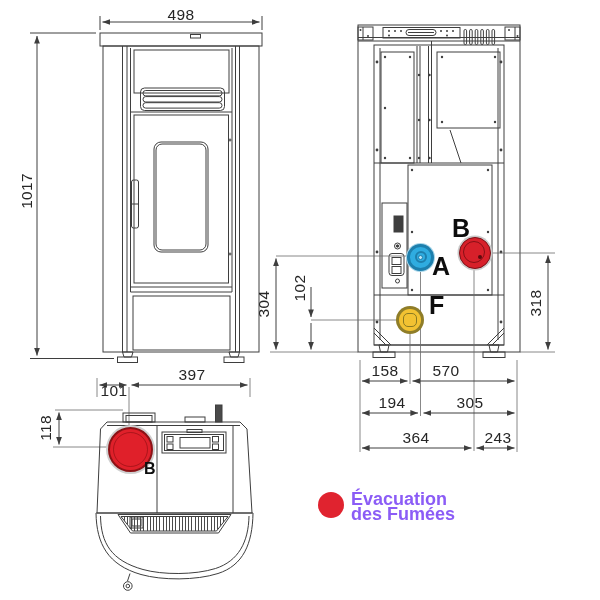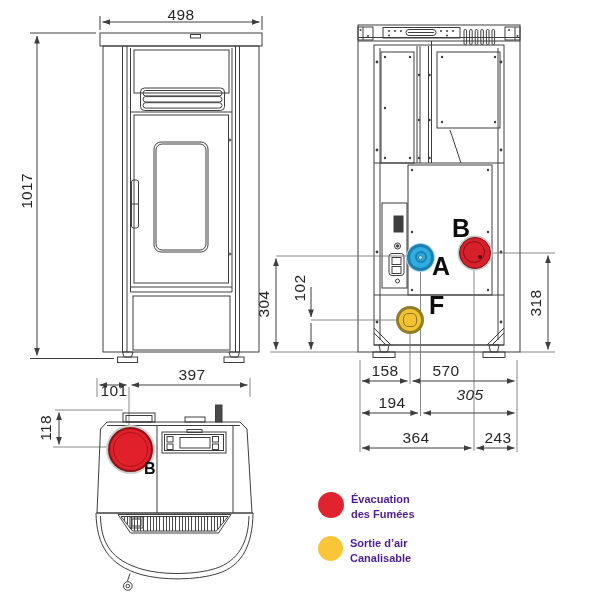--- a/index.html
+++ b/index.html
@@ -13,21 +13,21 @@
   .letter-small{position:absolute;font-weight:bold;font-size:16px;color:#0d0d0d;line-height:1;}
   .port{position:absolute;border-radius:50%;}
   .port > div{position:absolute;border-radius:50%;}
   
   #slats{position:absolute;left:121px;top:517px;width:107px;height:14px;
          clip-path:polygon(0 0,100% 0,89% 100%,11% 100%);
          background:repeating-linear-gradient(90deg,#4a4a4a 0 1px,transparent 1px 3.2px);}
   
   .legend-item{position:absolute;display:flex;align-items:flex-start;}
   .legend-dot{width:26px;height:26px;border-radius:50%;flex:0 0 auto;}
-  .legend-text{margin-left:7px;font-size:11px;font-weight:bold;color:#4c1d95;line-height:14.5px;}
+  .legend-text{margin-left:7px;font-size:18px;font-weight:bold;color:#8b5cf6;line-height:14.5px;}
   .dot-red{background:#e0232f;}
   .dot-blue{background:#29b7e8;}
   .dot-yellow{background:#f8c636;}
 </style>
 </head>
 <body>
 
 <div id="stage">
 
 <svg id="lineart" width="600" height="600" viewBox="0 0 600 600">
@@ -264,35 +264,28 @@
 <span class="letter-small" style="left:144px;top:461px;">B</span>
 
 <span class="dim" style="left:181px;top:6px;">498</span>
 <span class="dim rot" style="left:27px;top:191px;">1017</span>
 <span class="dim rot" style="left:264px;top:304px;">304</span>
 <span class="dim rot" style="left:300px;top:288px;">102</span>
 <span class="dim rot" style="left:536px;top:303px;">318</span>
 <span class="dim" style="left:385px;top:362px;">158</span>
 <span class="dim" style="left:446px;top:362px;">570</span>
 <span class="dim" style="left:392px;top:394px;">194</span>
-<span class="dim" style="left:470px;top:386px;font-style:italic;">305</span>
+<span class="dim" style="left:470px;top:394px;">305</span>
 <span class="dim" style="left:416px;top:429px;">364</span>
 <span class="dim" style="left:498px;top:429px;">243</span>
 <span class="dim" style="left:114px;top:366px;margin-top:16px;">101</span>
 <span class="dim" style="left:192px;top:366px;">397</span>
 <span class="dim rot" style="left:46px;top:428px;">118</span>
 
 <div class="legend-item" style="left:318px;top:492px;">
   <div class="legend-dot dot-red"></div>
   <div class="legend-text">
     <div>Évacuation</div>
     <div>des Fumées</div>
   </div>
 </div>
-<div class="legend-item" style="left:318px;top:536px;">
-  <div class="legend-dot dot-yellow" style="width:25px;height:25px;"></div>
-  <div class="legend-text">
-    <div>Sortie d’air</div>
-    <div>Canalisable</div>
-  </div>
-</div>
 
 </div>
 
 </body></html>

